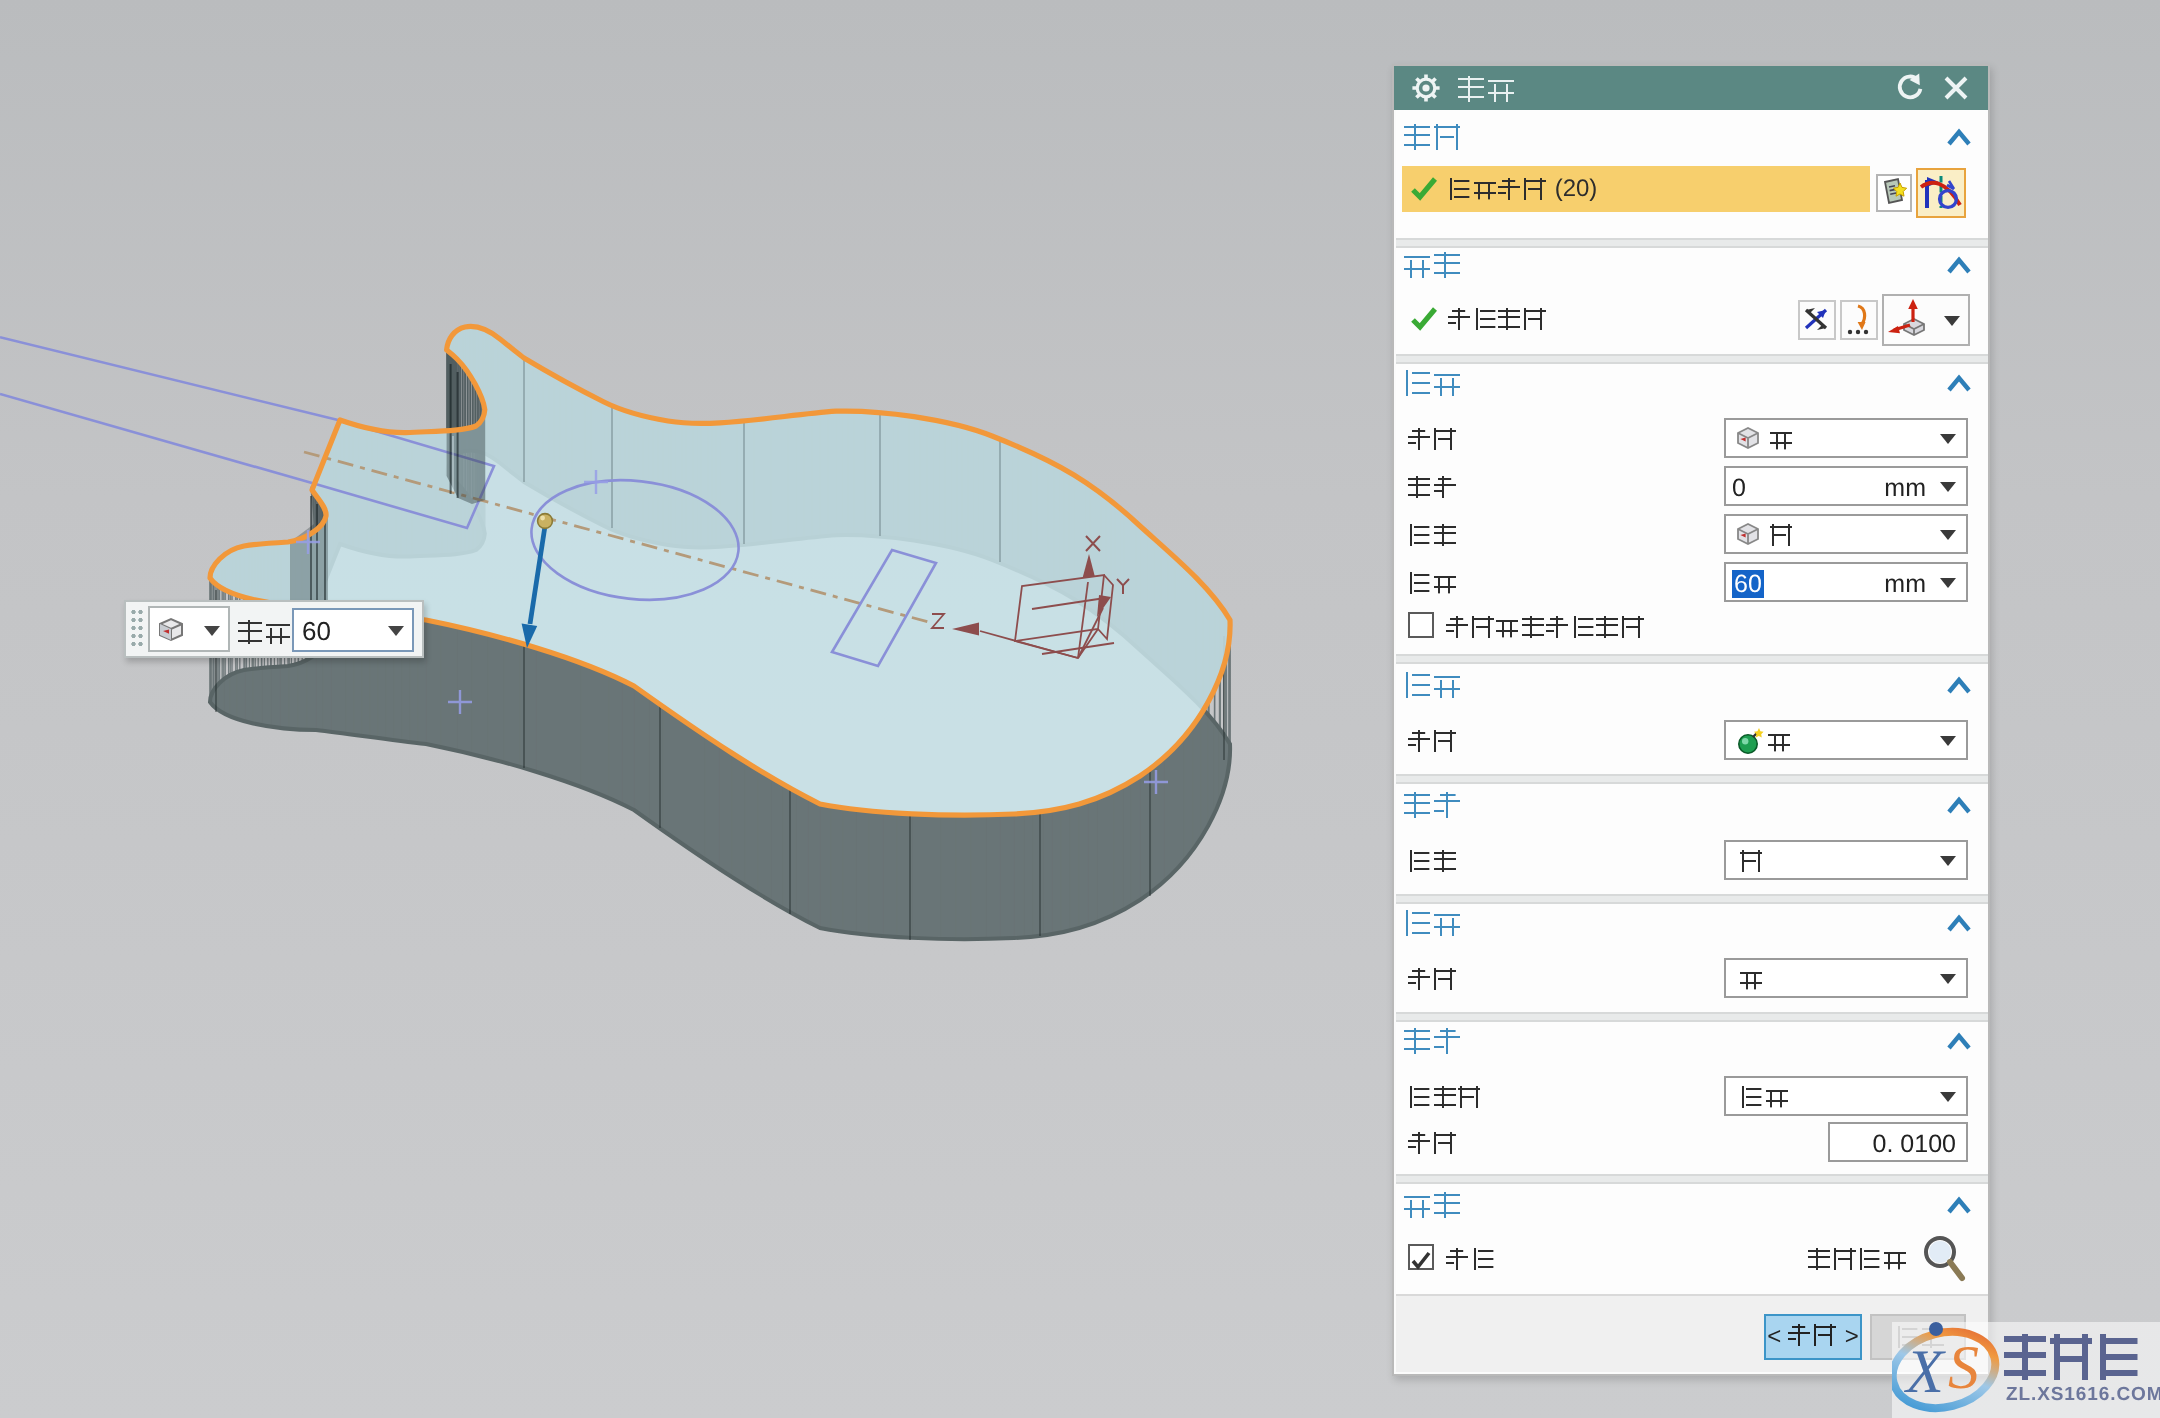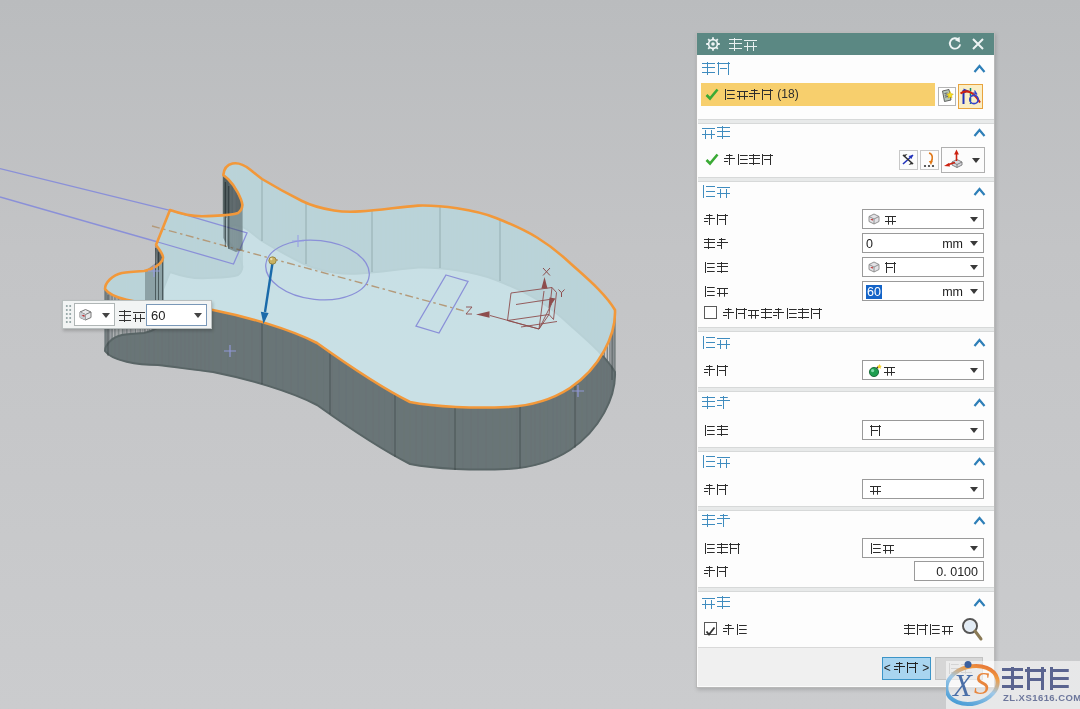--- a/index.html
+++ b/index.html
@@ -148,21 +148,21 @@
 
   <div id="bd" class="abs" style="left:1px;top:22px;width:296px;height:594px;background:#fdfdfd">
 <div class="abs" style="left:4px;top:6px;color:#3f8cbf"><span class="g v1 s14"></span><span class="g v2 s14"></span></div>
       <svg class="abs" style="left:275px;top:9px" width="13" height="10" viewBox="0 0 13 10">
         <path d="M1.5,8 L6.5,2 L11.5,8" fill="none" stroke="#2e7fb8" stroke-width="2.2"></path>
       </svg>
 <div class="abs" style="left:3px;top:28px;width:234px;height:23px;background:#f7cf6d"></div>
 <svg class="abs" style="left:7px;top:33px" width="14" height="13" viewBox="0 0 14 13">
         <path d="M1.5,7 L5,10.5 L12.5,1.5" fill="none" stroke="#3aaa35" stroke-width="2.6"></path>
       </svg>
-<div class="abs" style="left:26px;top:33px;color:#2d2d2d"><span class="g v3 s12"></span><span class="g v4 s12"></span><span class="g v5 s12"></span><span class="g v2 s12"></span><span style="font-size:12px;color:#2d2d2d;vertical-align:top;line-height:13px"> (18)</span></div>
+<div class="abs" style="left:26px;top:33px;color:#2d2d2d"><span class="g v3 s12"></span><span class="g v4 s12"></span><span class="g v5 s12"></span><span class="g v2 s12"></span><span style="font-size:12px;color:#2d2d2d;vertical-align:top;line-height:13px"> (20)</span></div>
 <div class="abs" style="left:240px;top:32px;width:18px;height:19px;background:#fff;border:1px solid #b5b5b5;box-sizing:border-box"><svg width="16" height="17" viewBox="0 0 16 17">
           <path d="M3.5,3 L10,1.5 L12,12 L5.5,13.5 Z" fill="#b8c8b8" stroke="#555" stroke-width="0.9"></path>
           <path d="M5.5,5.5 l3,-0.6 m-2.7,2.4 l3,-0.6 m-2.7,2.4 l3,-0.6" stroke="#445" stroke-width="0.8"></path>
           <path d="M11,3.5 l1,2.2 2.3,0.4 -1.7,1.7 0.4,2.3 -2,-1.1 -2,1.1 0.4,-2.3 -1.7,-1.7 2.3,-0.4 z" fill="#f5e020" stroke="#c8a000" stroke-width="0.5"></path>
         </svg></div>
 <div class="abs" style="left:260px;top:29px;width:25px;height:25px;background:#faeec6;border:1px solid #e8a33d;box-sizing:border-box"><svg width="23" height="23" viewBox="0 0 23 23">
           <path d="M4.5,5 L4.5,19" stroke="#2233bb" stroke-width="2"></path>
           <path d="M4.5,3.5 L10.5,6 L4.5,8.5 Z" fill="#2233bb"></path>
           <path d="M11.5,3 L11.5,19" stroke="#0a8a7a" stroke-width="1.5" stroke-dasharray="3.2 1.8"></path>
           <path d="M1.5,8.5 C7,4.5 14,5.5 21,17.5" fill="none" stroke="#cc2211" stroke-width="2"></path>

